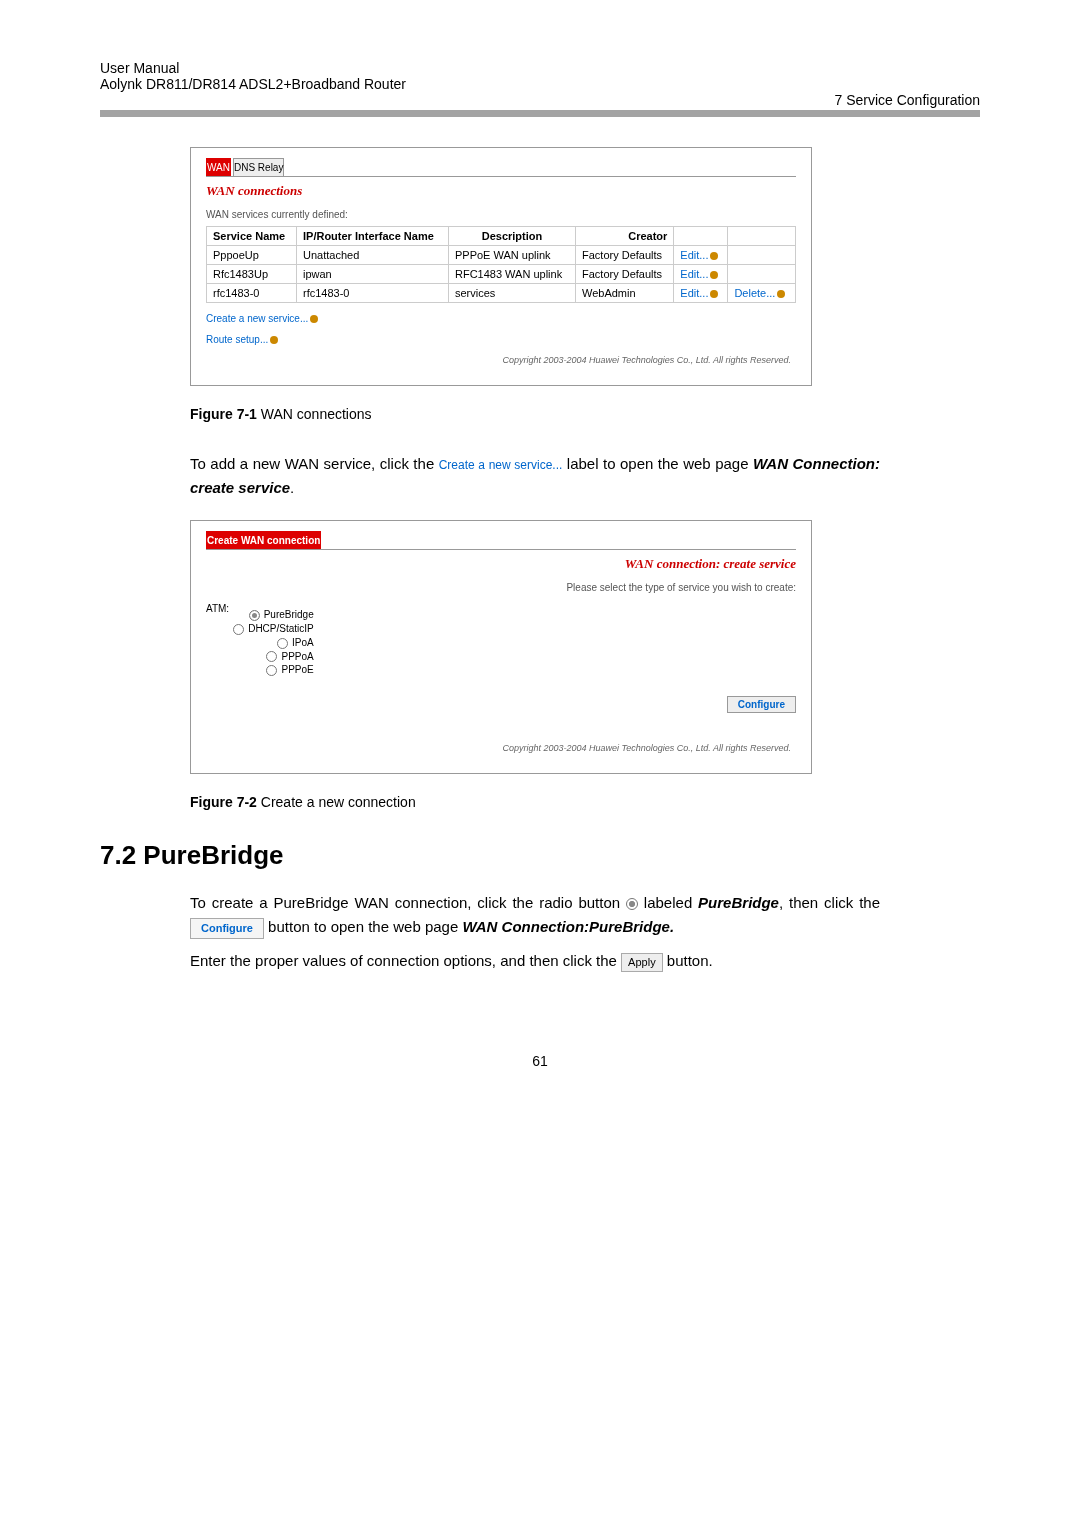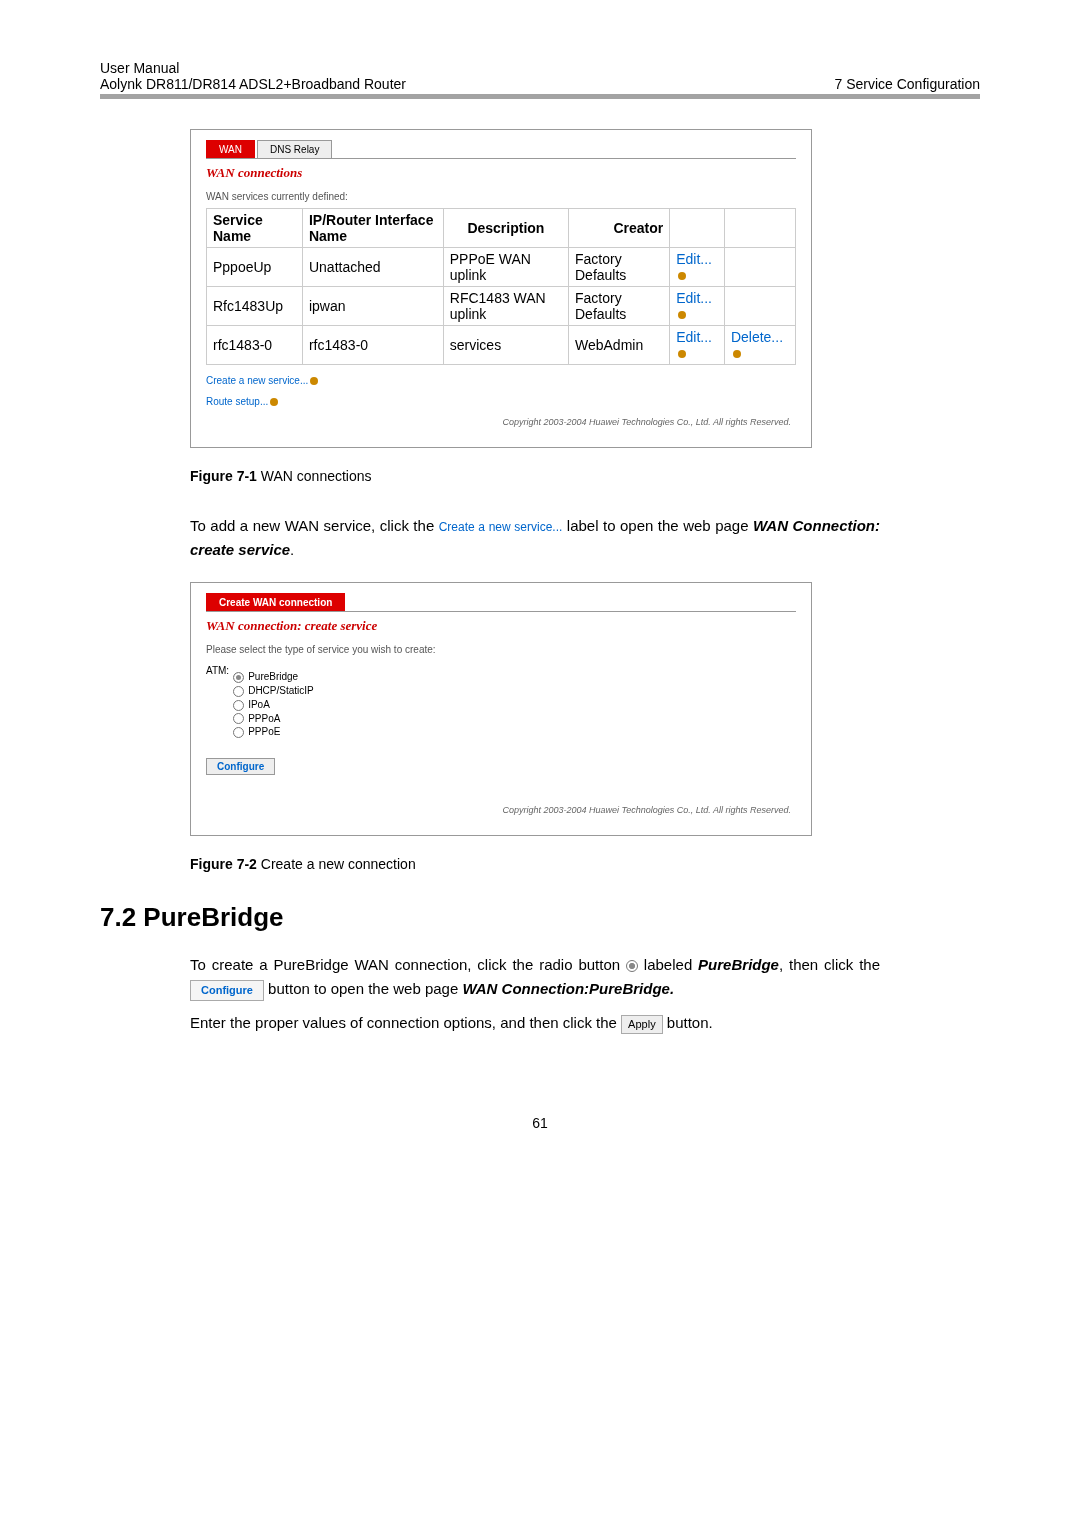--- a/index.html
+++ b/index.html
@@ -10,59 +10,60 @@
     font-size: 13px;
     color: #000;
   }
   .page-container {
     width: 880px;
     margin: 0 auto;
   }
   .header {
     display: flex;
     justify-content: space-between;
-    border-bottom: 5px solid #a3a3a3;
+    border-bottom: 7px solid #a3a3a3;
     padding-bottom: 2px;
     margin-bottom: 30px;
     font-size: 14px;
+    flex-direction: column;
   }
   .header-left { text-align: left; }
   .header-right { text-align: right; align-self: flex-end; }
   .screenshot-box {
     border: 1px solid #999;
     background: #fff;
     margin: 0 0 20px 90px;
     width: 590px;
     padding: 10px 15px 40px;
     font-size: 10px;
     position: relative;
   }
   .tabrow { display: flex; border-bottom: 1px solid #999; margin-bottom: 6px;}
   .tab {
-    padding: 3px 12px;
+    padding: 3px 0;
     font-size: 10px;
     border: 1px solid #999;
     border-bottom: none;
     background: #eee;
     margin-right: 2px;
   }
   .tab.active { background: #d00; color: #fff; border-color:#d00;}
   .wan-title {
     font-family: Georgia, 'Times New Roman', serif;
     font-style: italic;
     font-weight: bold;
     color: #c00;
     font-size: 13px;
     margin: 4px 0 10px;
   }
   .small-gray { color: #555; font-size:10px; margin-bottom:6px;}
   .wan-table {
     border-collapse: collapse;
     width: 100%;
-    font-size: 14px;
+    font-size: 11px;
   }
   .wan-table th, .wan-table td {
     border: 1px solid #ccc;
     padding: 3px 6px;
     text-align: left;
   }
   .wan-table th { font-weight: bold; }
   .link-blue { color: #06c; font-size:10px; display:inline-block; margin-top:10px;}
   .crumb-icon {
     display:inline-block; width:8px; height:8px; background:#c80; border-radius:50%;
@@ -206,21 +207,21 @@
   </div>
 
   <div class="fig-caption">
     <b>Figure 7-1</b><span> WAN connections</span>
   </div>
 
   <div class="body-text">
     <span>To add a new WAN service, click the </span><span class="inline-link">Create a new service...</span><span> label to open the web page </span><span class="bold-italic">WAN Connection: create service</span><span>.</span>
   </div>
 
-  <div class="screenshot-box" style="padding-bottom:60px;">
+  <div class="screenshot-box" style="padding-bottom:60px;text-align:right;">
     <div class="tabrow">
       <div class="tab active" style="font-weight:bold;">Create WAN connection</div>
     </div>
     <div class="wan-title">WAN connection: create service</div>
     <div class="small-gray" style="margin-top:10px;">Please select the type of service you wish to create:</div>
     <div style="display:flex; margin-top:10px;">
       <div style="font-size:10px; margin-right:4px;">ATM:</div>
       <ul class="radio-list" id="atm-options" style="margin-left:0;">
           <li><span class="radio-dot sel"></span><span>PureBridge</span></li>
           <li><span class="radio-dot"></span><span>DHCP/StaticIP</span></li>

